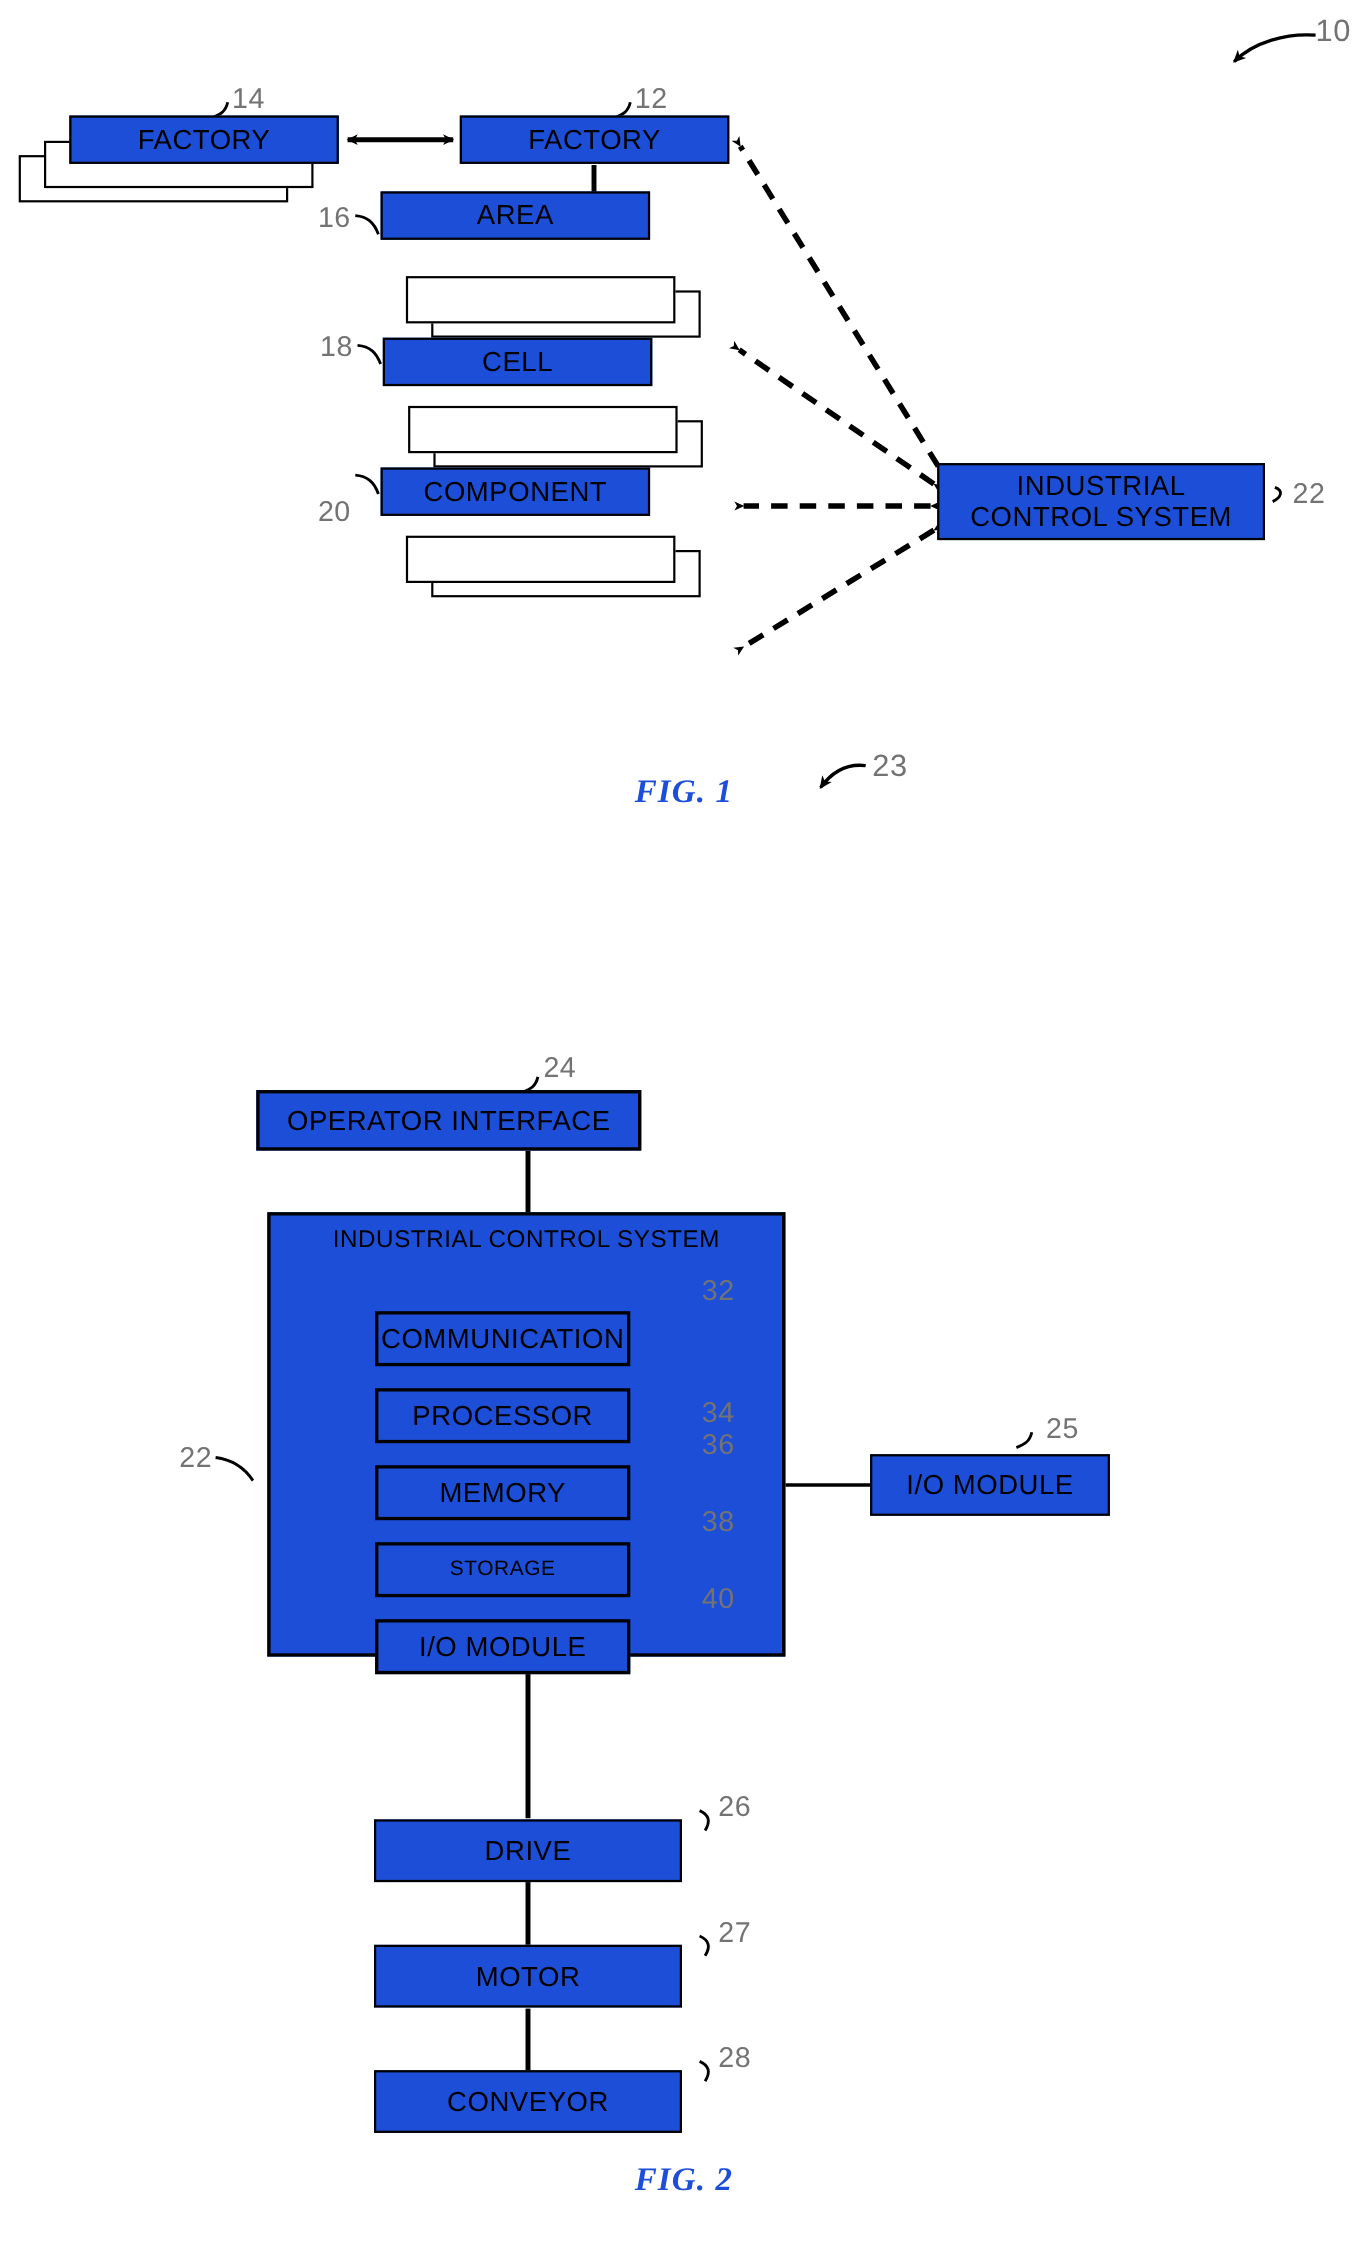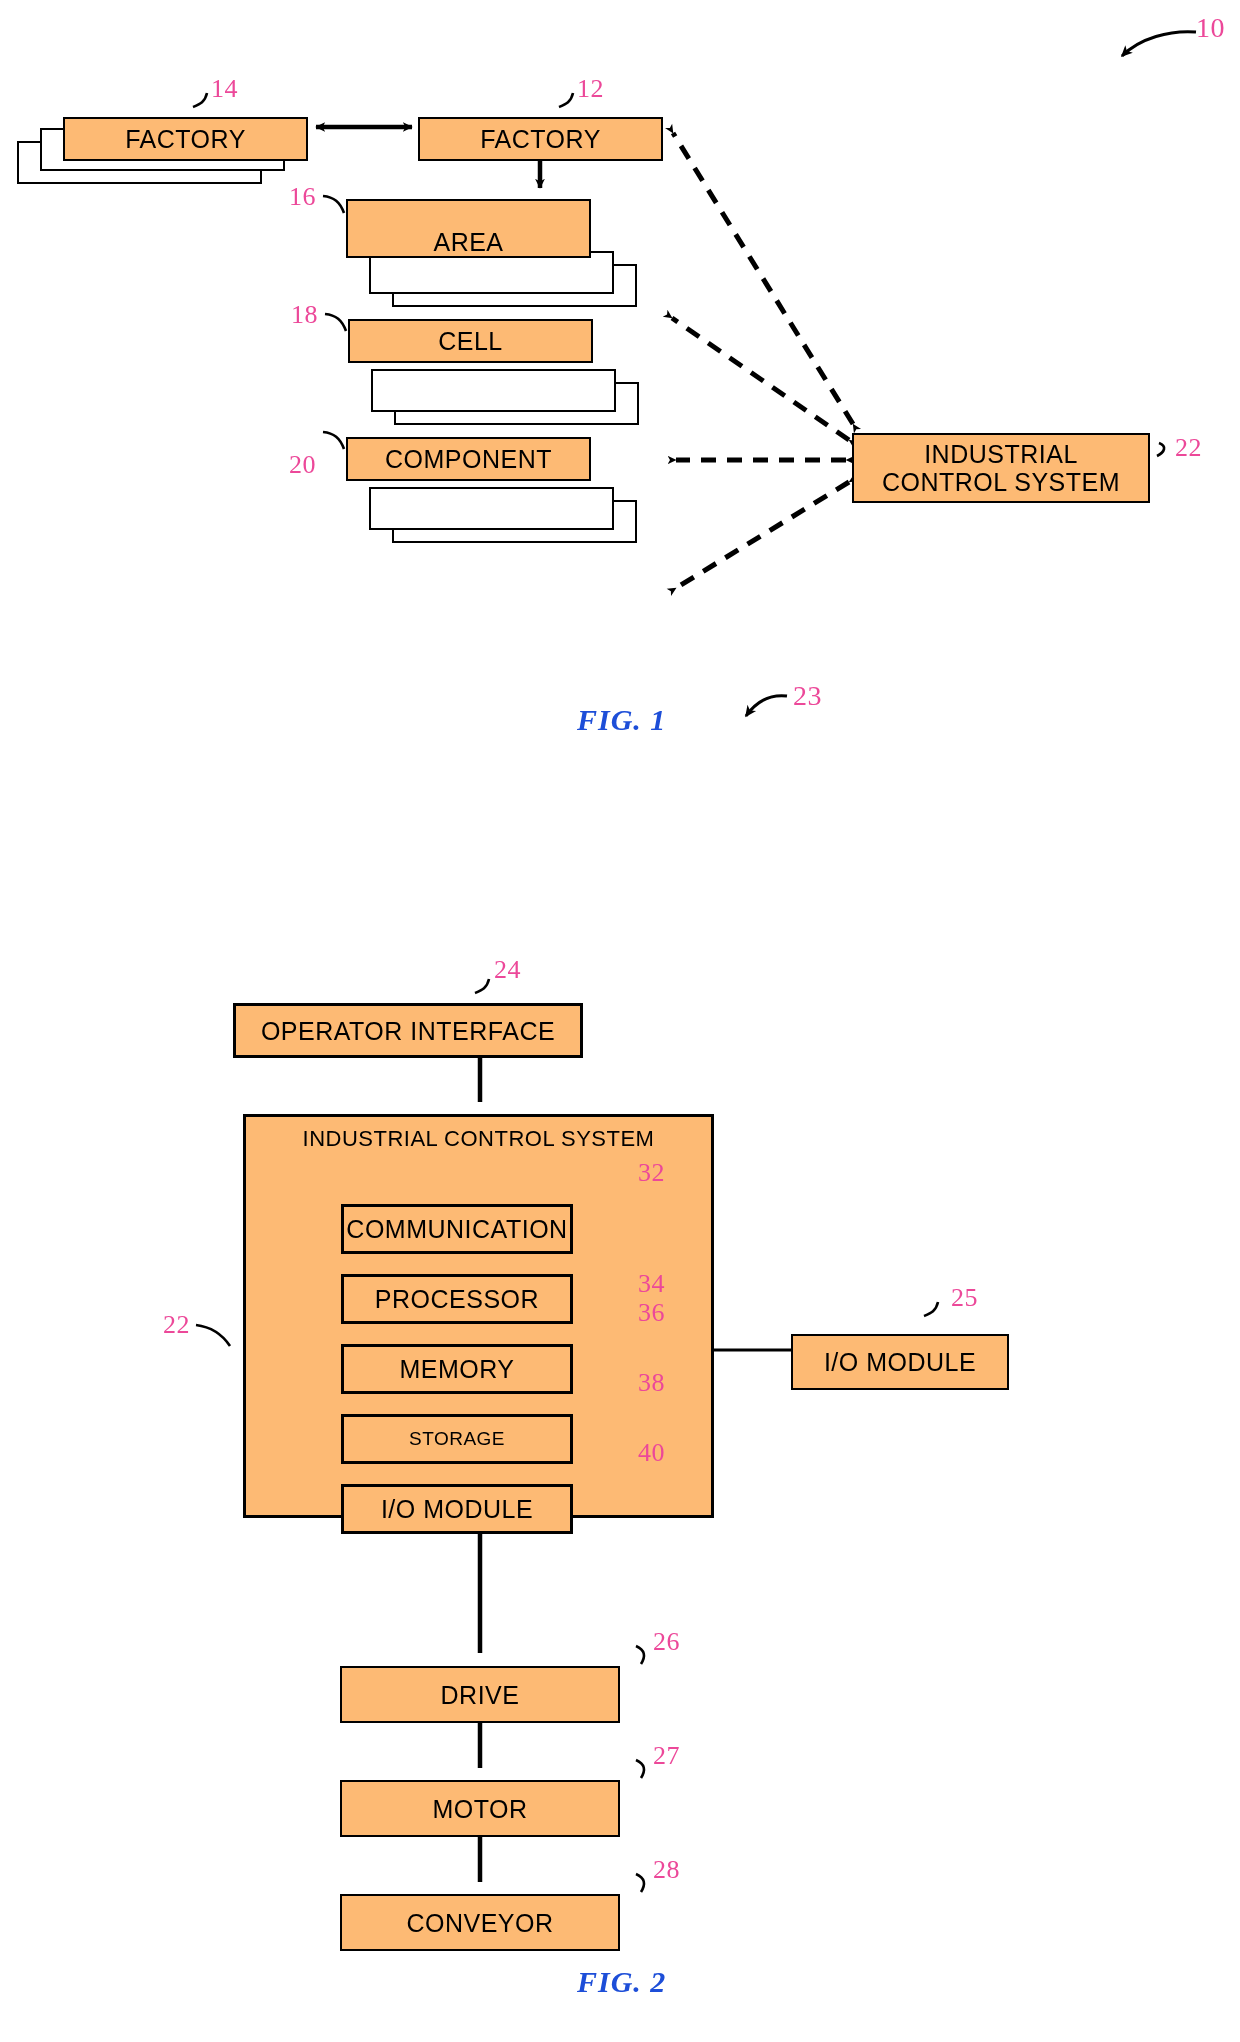--- a/index.html
+++ b/index.html
@@ -14,45 +14,44 @@
     background: #ffffff;
     font-family: "Liberation Sans", sans-serif;
     color: #000000;
     overflow: hidden;
   }
   
   .box {
     position: absolute;
     box-sizing: border-box;
     border: 2.5px solid #000;
-    background: #fdba74;
+    background: #1d4ed8;
     display: flex;
     align-items: center;
     justify-content: center;
     text-align: center;
     letter-spacing: 0.5px;
     line-height: 1.12;
     white-space: nowrap;
-    margin-top: 12px;
   }
   .box.thin { border-width: 2px; }
   .box.thick { border-width: 3px; }
   .ghost {
     position: absolute;
     box-sizing: border-box;
     border: 2.5px solid #000;
     background: #ffffff;
   }
   
   .refnum {
     position: absolute;
-    font-family: Liberation Serif, serif;
+    font-family: Liberation Sans, sans-serif;
     font-size: 26px;
     letter-spacing: 0.5px;
-    color: #ec4899;
+    color: #737373;
     white-space: nowrap;
   }
   .figlabel {
     position: absolute;
     font-family: "Liberation Serif", serif;
     font-style: italic;
     font-weight: bold;
     font-size: 30px;
     letter-spacing: 1px;
     color: #1d4ed8;
@@ -163,21 +162,21 @@
     </div>
     <span class="refnum" style="left:211px; top:74px;">14</span>
 
     <div class="box" style="left:418px; top:105px; width:245px; height:44px; font-size:25px;">
       <span>FACTORY</span>
     </div>
     <span class="refnum" style="left:577px; top:74px;">12</span>
 
     <div class="ghost" style="left:392px; top:264px; width:245px; height:43px;"></div>
     <div class="ghost" style="left:369px; top:251px; width:245px; height:43px;"></div>
-    <div class="box" style="left:346px; top:187px; width:245px; height:59px; font-size:25px;align-items:flex-end;">
+    <div class="box" style="left:346px; top:174px; width:245px; height:44px; font-size:25px;">
       <span>AREA</span>
     </div>
     <span class="refnum" style="left:289px; top:182px;">16</span>
 
     <div class="ghost" style="left:394px; top:382px; width:245px; height:43px;"></div>
     <div class="ghost" style="left:371px; top:369px; width:245px; height:43px;"></div>
     <div class="box" style="left:348px; top:307px; width:245px; height:44px; font-size:25px;">
       <span>CELL</span>
     </div>
     <span class="refnum" style="left:291px; top:300px;">18</span>

